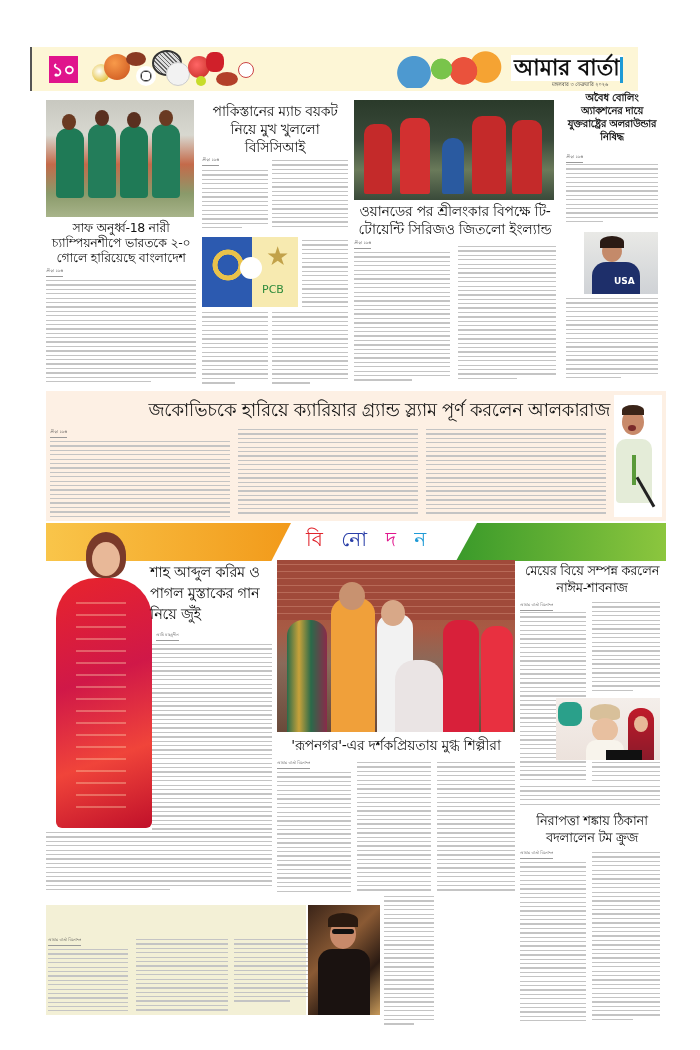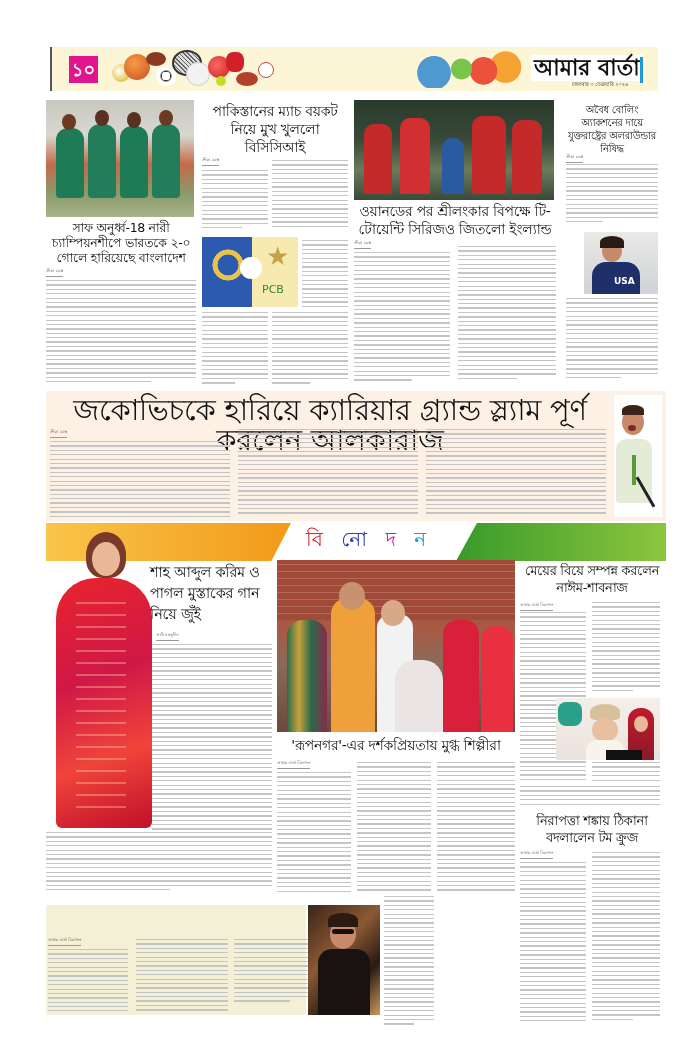--- a/index.html
+++ b/index.html
@@ -2,21 +2,21 @@
 <html><head>
 <meta charset="utf-8">
 <style>
   *{box-sizing:border-box;margin:0;padding:0}
   body{width:700px;height:1050px;background:#fff;font-family:"DejaVu Sans",sans-serif;position:relative;overflow:hidden;color:#222}
   .abs{position:absolute}
   .byline{font-size:4px;color:#444;border-bottom:1px solid #999;display:inline-block;padding-bottom:1px;margin-bottom:3px}
   .headline{font-family:"DejaVu Sans",sans-serif;color:#111;text-align:center;font-weight:normal;letter-spacing:-.3px}
   .photo{overflow:hidden}
   
-  #masthead{left:50px;top:47px;width:608px;height:44px;background:#fdf6d6;border-left:2px solid #555}
+  #masthead{left:30px;top:47px;width:608px;height:44px;background:#fdf6d6;border-left:2px solid #555}
   #page-num{left:17px;top:9px;width:29px;height:27px;background:#e0148c;color:#fff;font-size:18px;text-align:center;line-height:27px;font-weight:bold}
   #section-title{left:266px;top:6px;font-size:24px;color:#f07a1e}
   #brand{left:479px;top:8px;font-size:22px;font-weight:bold;color:#111;background:#fff;padding:0 3px;line-height:26px}
   #brand-bar{left:588px;top:10px;width:3px;height:26px;background:#1e9ad6}
   #pub-date{left:520px;top:34px;font-size:5px;color:#333}
   .fill-lines{position:absolute;overflow:hidden}
   .fill-lines i{display:block;height:1.3px;background:#c4c4c4;margin-bottom:3.1px}
   
   #alcaraz-box{left:46px;top:391px;width:620px;height:130px;background:#fdf0e4}
   #prince-box{left:46px;top:905px;width:260px;height:110px;background:#f3f0d6}
@@ -253,21 +253,21 @@
     <i></i>
     <i></i>
     <i></i>
     <i></i>
     <i></i>
     <i></i>
     <i></i>
     <i style="width:60%"></i>
   </div>
 
-<div class="abs headline" style="left:566px;top:103px;width:92px;font-size:10px;line-height:13px;">অবৈধ বোলিং অ্যাকশনের দায়ে যুক্তরাষ্ট্রের অলরাউন্ডার নিষিদ্ধ</div>
+<div class="abs headline" style="left:566px;top:91px;width:92px;font-size:10px;line-height:13px;font-weight:bold;">অবৈধ বোলিং অ্যাকশনের দায়ে যুক্তরাষ্ট্রের অলরাউন্ডার নিষিদ্ধ</div>
 <div class="abs byline" style="left:566px;top:154px;">ক্রীড়া ডেস্ক</div>
 <div class="fill-lines" style="left:566px;top:164px;width:92px;height:62px;">
     <i></i>
     <i></i>
     <i></i>
     <i></i>
     <i></i>
     <i></i>
     <i></i>
     <i></i>
@@ -300,21 +300,21 @@
     <i></i>
     <i></i>
     <i></i>
     <i></i>
     <i></i>
     <i></i>
     <i style="width:60%"></i>
   </div>
 
 <div id="alcaraz-box" class="abs">
-  <div class="abs headline" style="left:4px;top:4px;width:560px;font-size:29px;line-height:30px;text-align:center;">জকোভিচকে হারিয়ে ক্যারিয়ার গ্র্যান্ড স্ল্যাম পূর্ণ করলেন আলকারাজ</div>
+  <div class="abs headline" style="left:4px;top:4px;width:560px;font-size:18px;line-height:30px;text-align:right;">জকোভিচকে হারিয়ে ক্যারিয়ার গ্র্যান্ড স্ল্যাম পূর্ণ করলেন আলকারাজ</div>
   <div class="abs byline" style="left:4px;top:38px;">ক্রীড়া ডেস্ক</div>
   <div class="fill-lines" style="left:4px;top:50px;width:180px;height:76px;">
       <i></i>
       <i></i>
       <i></i>
       <i></i>
       <i></i>
       <i></i>
       <i></i>
       <i></i>

